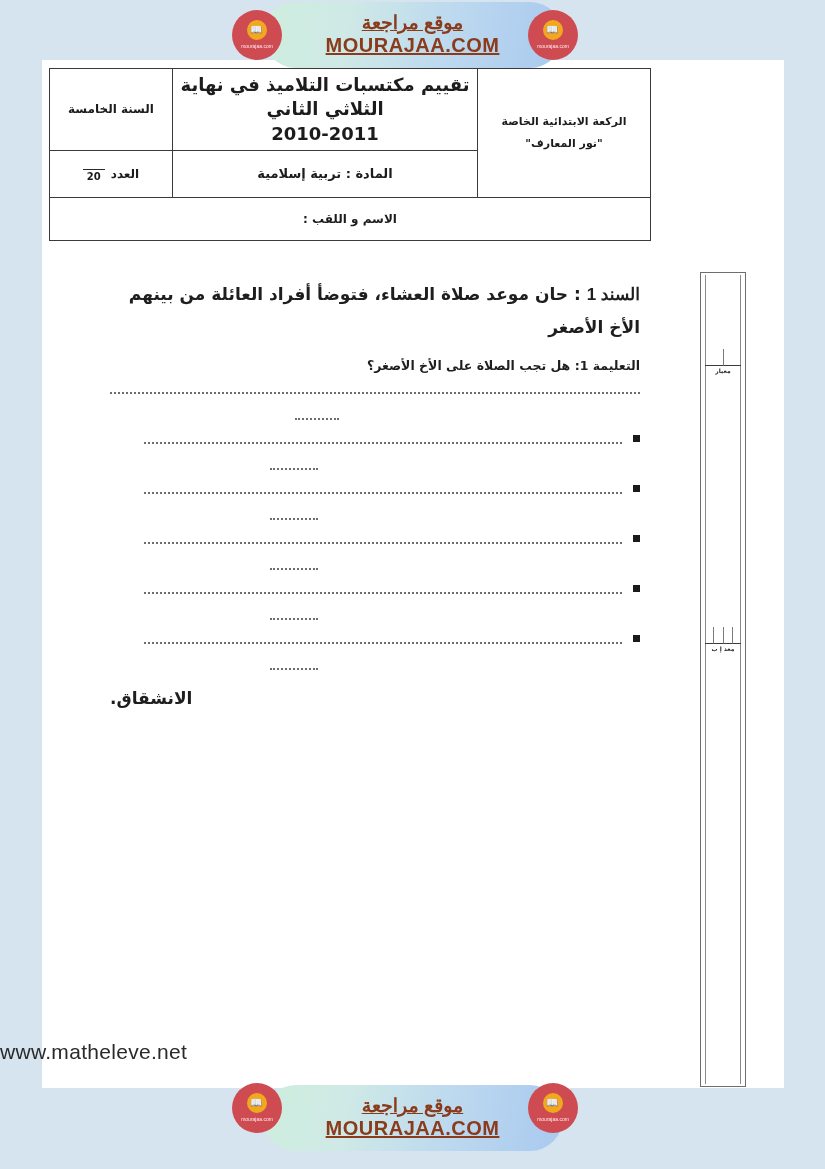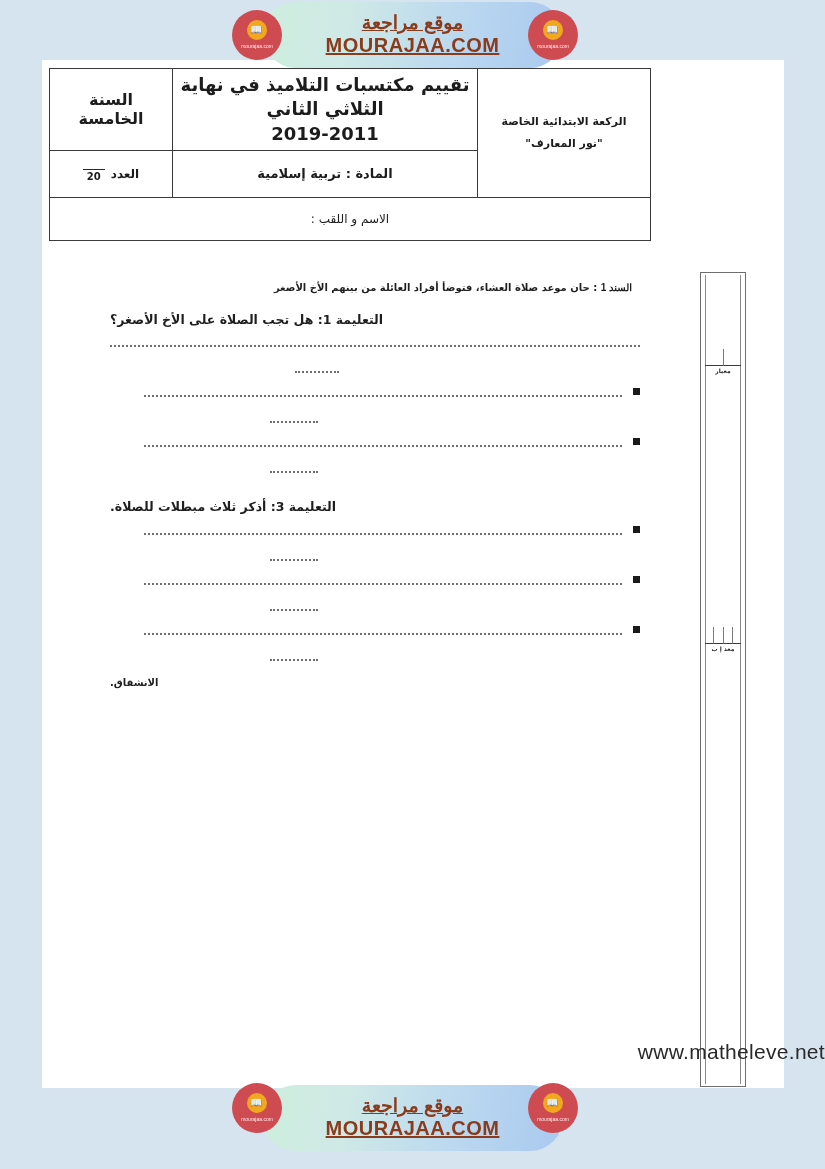--- a/index.html
+++ b/index.html
@@ -129,21 +129,21 @@
     line-height: 2.0;
   }
   .cell-title {
     font-size: 18px;
     font-weight: bold;
     line-height: 1.35;
     height: 52px;
   }
   .cell-year {
     width: 110px;
-    font-size: 16px;
+    font-size: 12px;
     font-weight: bold;
   }
   .cell-subject {
     font-size: 13px;
     font-weight: bold;
     height: 38px;
   }
   .cell-mark {
     font-size: 12px;
     font-weight: bold;
@@ -163,21 +163,21 @@
     line-height: 1;
   }
   .frac-bar {
     display: block;
     width: 22px;
     border-top: 1px solid #2b2b2b;
     margin: 3px 0 2px;
   }
   .cell-name {
     font-size: 12px;
-    font-weight: normal;
+    font-weight: bold;
     text-align: right;
     height: 34px;
     padding-right: 10px;
   }
 
   
   .mark-col {
     position: absolute;
     left: 700px;
     top: 272px;
@@ -231,33 +231,33 @@
     position: absolute;
     left: 110px;
     top: 278px;
     width: 530px;
     direction: rtl;
     text-align: right;
     font-family: "DejaVu Sans", sans-serif;
     color: #1e1e1e;
   }
   .support {
-    font-size: 10px;
+    font-size: 17px;
     font-weight: bold;
     line-height: 1.95;
-    margin: 0 8px 2px 0;
+    margin: 0 0 2px 0;
   }
   .support .num {
     font-family: "Liberation Sans", sans-serif;
   }
   .instruction {
     font-size: 12.5px;
     font-weight: bold;
     line-height: 1.9;
-    text-align: left;
+    text-align: right;
     margin: 10px 0 4px 0;
   }
   .support-2 {
     margin-top: 44px;
     line-height: 2.2;
   }
 
   
   .ans-long {
     position: relative;
@@ -298,21 +298,21 @@
   .ans-short.wide .dots {
     left: 160px;
     width: 48px;
   }
 
   
   .footer-url {
     position: absolute;
     left: 0; top: 1040px;
     width: 825px;
-    text-align: right;
+    text-align: left;
     font-family: "Liberation Sans", sans-serif;
     font-size: 21px;
     color: #2a2a2a;
     letter-spacing: 0.3px;
   }
 </style>
 </head>
 <body>
 
 <div class="page-frame"></div>
@@ -335,21 +335,21 @@
 
 <table class="id-table">
   <tbody>
       <tr>
     <td class="cell-school" rowspan="2">
       <div>الركعة الابتدائية الخاصة</div>
       <div>"نور المعارف"</div>
     </td>
     <td class="cell-title">
       <div>تقييم مكتسبات التلاميذ في نهاية الثلاثي الثاني</div>
-      <div>2019-2011</div>
+      <div>2010-2011</div>
     </td>
     <td class="cell-year">السنة الخامسة</td>
   </tr>
   <tr>
     <td class="cell-subject">المادة : تربية إسلامية</td>
     <td class="cell-mark">
       <span class="mark-box">
         <span>العدد</span>
         <span class="frac">
           <span class="frac-bar"></span>
@@ -409,21 +409,20 @@
       <span class="dots"></span>
     </div>
   <div class="ans-bullet-row">
     <span class="bullet"></span>
     <span class="dots"></span>
   </div>
   <div class="ans-short wide">
       <span class="dots"></span>
     </div>
 
-  <p class="instruction">التعليمة 3: أذكر ثلاث مبطلات للصلاة.</p>
 
   <div class="ans-bullet-row">
     <span class="bullet"></span>
     <span class="dots"></span>
   </div>
   <div class="ans-short wide">
       <span class="dots"></span>
     </div>
   <div class="ans-bullet-row">
     <span class="bullet"></span>

